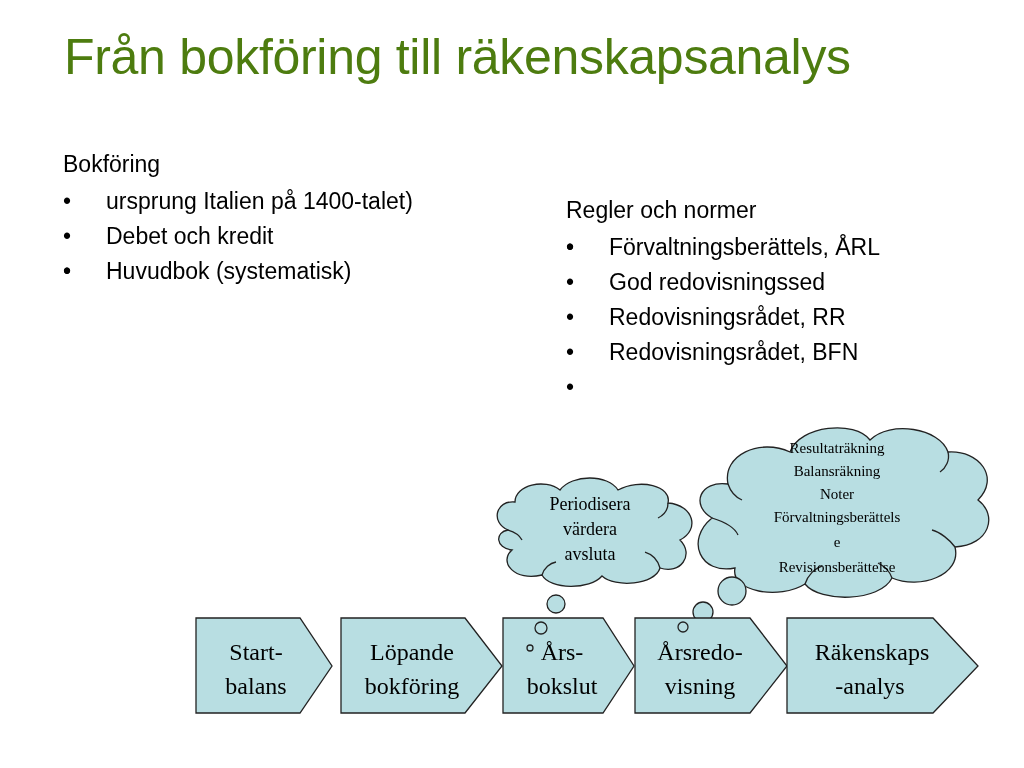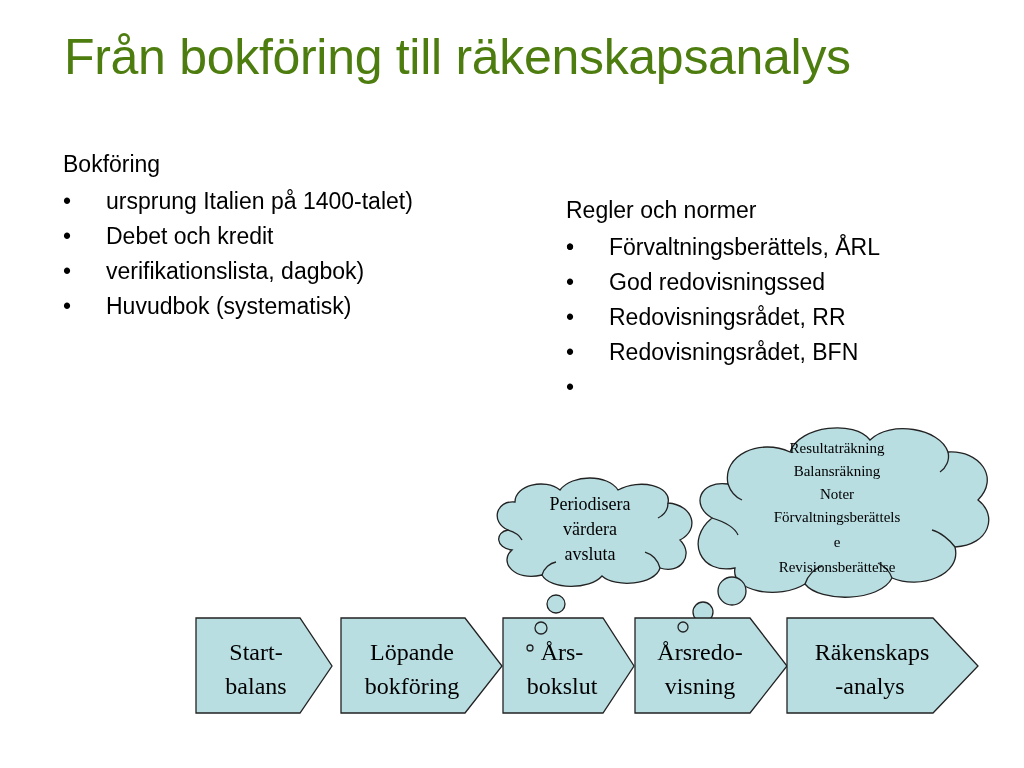--- a/index.html
+++ b/index.html
@@ -36,21 +36,20 @@
     <li class="bullet-item">
       <span class="bullet-dot">•</span>
       <div style="white-space:nowrap">ursprung Italien på 1400-talet)</div>
     </li>
     <li class="bullet-item">
       <span class="bullet-dot">•</span>
       <div>Debet och kredit</div>
     </li>
     <li class="bullet-item">
       <span class="bullet-dot">•</span>
-      <div style="white-space:nowrap">verifikationslista, dagbok)</div>
     </li>
     <li class="bullet-item">
       <span class="bullet-dot">•</span>
       <div>Huvudbok (systematisk)</div>
     </li>
   </ul>
 </div>
 
 <div class="col col-right">
   <div class="col-heading">Regler och normer</div>

